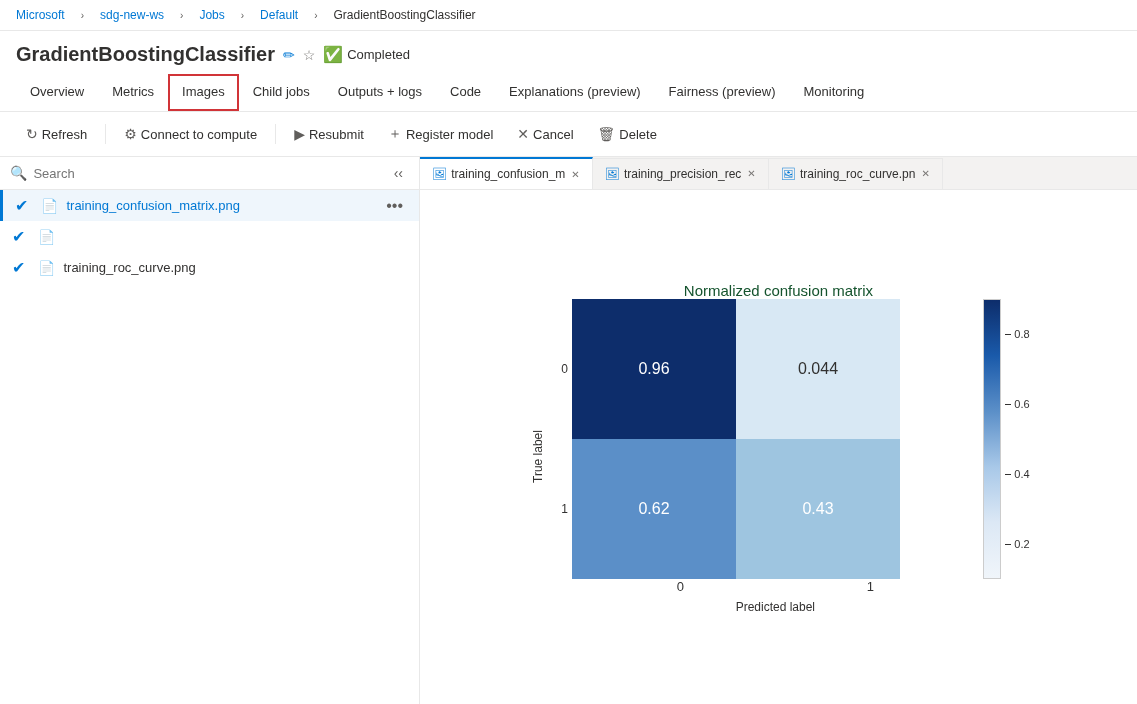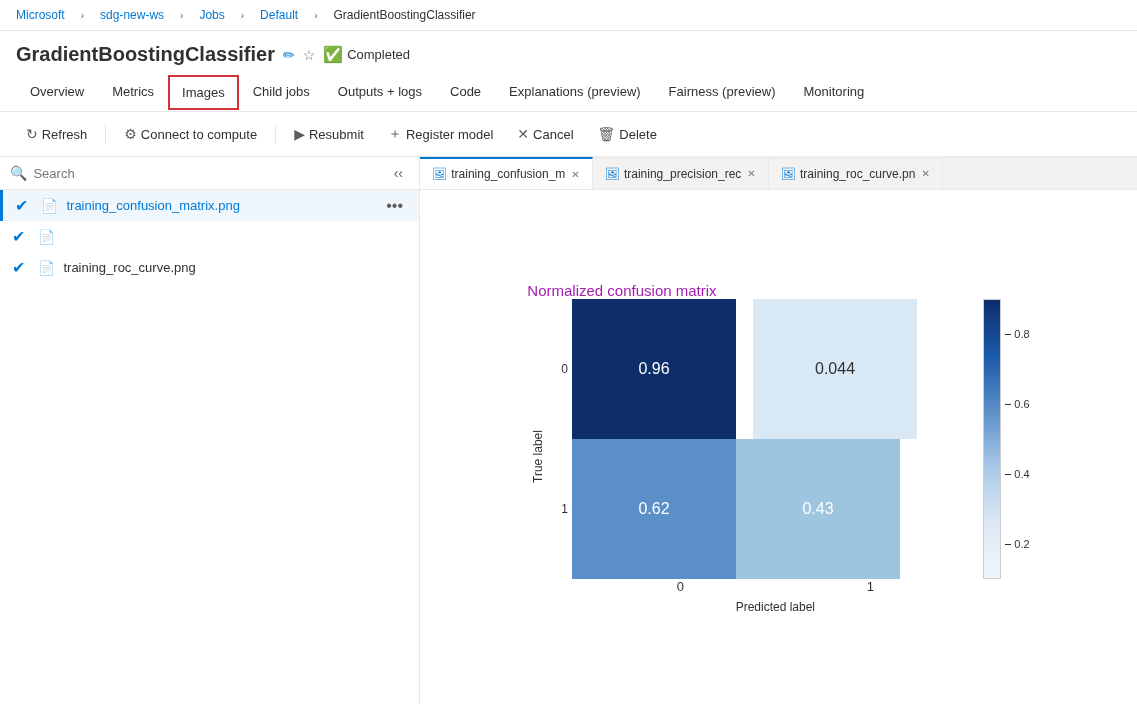--- a/index.html
+++ b/index.html
@@ -13,21 +13,21 @@
 
     
     .page-header { display: flex; align-items: center; padding: 12px 16px 8px; gap: 8px; }
     .page-title { font-size: 20px; font-weight: 600; color: #323130; }
     .edit-icon { color: #0078d4; cursor: pointer; font-size: 14px; }
     .star-icon { color: #797775; cursor: pointer; font-size: 14px; }
     .status-badge { display: flex; align-items: center; gap: 4px; font-size: 13px; color: #323130; }
     .status-check { color: #107c10; font-size: 16px; }
 
     
-    .tab-bar { display: flex; align-items: center; padding: 0 16px; border-bottom: 1px solid #e8e8e8; gap: 0; }
+    .tab-bar { display: flex; padding: 0 16px; border-bottom: 1px solid #e8e8e8; gap: 0; }
     .tab { padding: 10px 14px; font-size: 13px; color: #323130; cursor: pointer; border-bottom: 2px solid transparent; white-space: nowrap; }
     .tab.active-red { color: #323130; border: 2px solid #d13438; padding: 8px 12px; }
 
     
     .toolbar { display: flex; align-items: center; padding: 8px 16px; gap: 4px; border-bottom: 1px solid #e8e8e8; }
     .toolbar-btn { display: flex; align-items: center; gap: 4px; padding: 5px 10px; font-size: 13px; color: #323130; cursor: pointer; border: none; background: none; border-radius: 2px; }
     .toolbar-btn .icon { font-size: 14px; color: #605e5c; }
     .toolbar-sep { width: 1px; height: 20px; background: #e8e8e8; margin: 0 4px; }
 
     
@@ -54,21 +54,21 @@
 
     
     .image-tabs { display: flex; align-items: center; border-bottom: 1px solid #e8e8e8; background: #f3f2f1; }
     .image-tab { display: flex; align-items: center; gap: 4px; padding: 8px 12px; font-size: 12px; color: #323130; cursor: pointer; background: #fff; border-right: 1px solid #e8e8e8; border-top: 1px solid #e8e8e8; white-space: nowrap; }
     .image-tab .tab-icon { color: #0078d4; font-size: 12px; }
     .image-tab .close-btn { color: #797775; font-size: 10px; cursor: pointer; margin-left: 2px; }
 
     
     .chart-area { flex: 1; display: flex; align-items: center; justify-content: center; padding: 20px; position: relative; }
     .chart-container { position: relative; }
-    .chart-title { font-size: 15px; font-weight: 500; color: #a21caf; }
+    .chart-title { text-align: center; font-size: 15px; font-weight: 500; color: #14532d; }
 
     .confusion-matrix-wrapper { display: flex; align-items: stretch; gap: 8px; }
     .y-axis-label { writing-mode: vertical-rl; transform: rotate(180deg); font-size: 12px; color: #323130; text-align: center; margin-right: 4px; padding: 0 4px; display: flex; align-items: center; justify-content: center; }
     .row-label-col { display: flex; flex-direction: column; justify-content: space-around; padding-right: 4px; font-size: 12px; color: #323130; }
     .row-label { height: 140px; display: flex; align-items: center; justify-content: flex-end; }
     .matrix-grid { display: flex; flex-direction: column; }
     .matrix-row { display: flex; }
     .matrix-cell { width: 164px; height: 140px; display: flex; align-items: center; justify-content: center; font-size: 16px; font-weight: 500; color: #fff; }
     .cell-dark { background: #0d2d6b; }
     .cell-med-blue { background: #5b8fc8; }
@@ -209,21 +209,21 @@
               <div class="row-label-col">
                 <div class="row-label">0</div>
                 <div class="row-label">1</div>
               </div>
 
               <div class="matrix-grid">
                 <div class="matrix-row">
                   <div class="matrix-cell cell-dark">
                     <span>0.96</span>
                   </div>
-                  <div class="matrix-cell" style="background:#d8e8f4; color:#323130;margin-left:17px;">
+                  <div class="matrix-cell" style="background:#d8e8f4; color:#323130;">
                     <span>0.044</span>
                   </div>
                 </div>
                 <div class="matrix-row">
                   <div class="matrix-cell cell-med-blue">
                     <span>0.62</span>
                   </div>
                   <div class="matrix-cell" style="background:#9ec5e0; color:#fff;">
                     <span>0.43</span>
                   </div>

